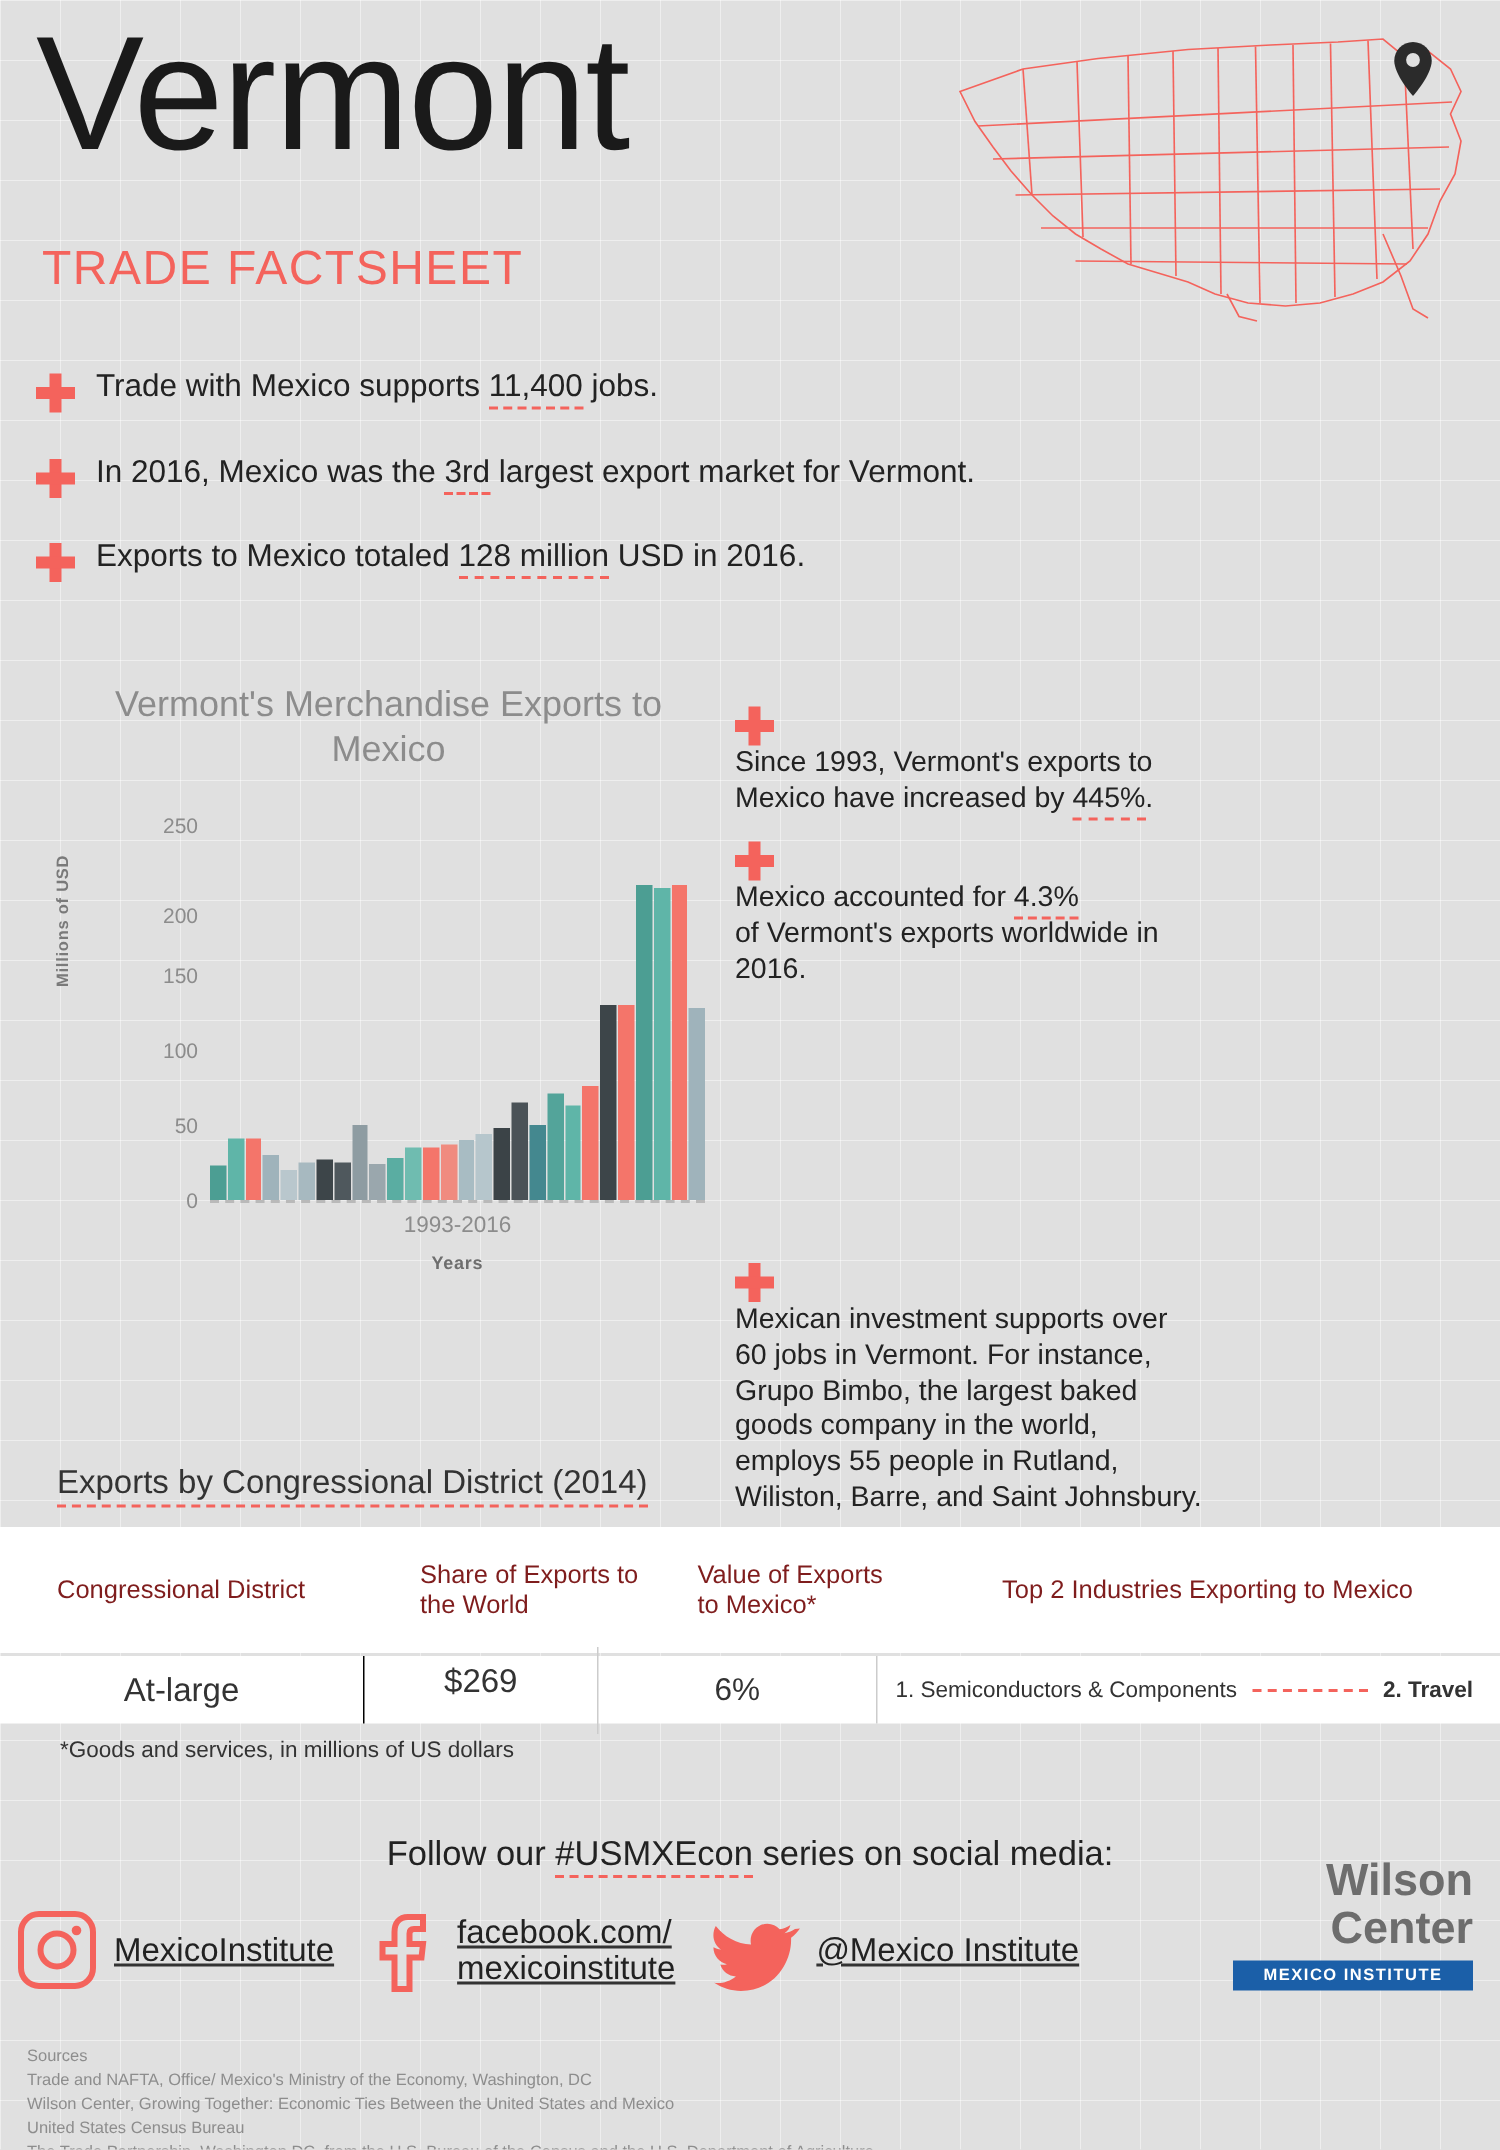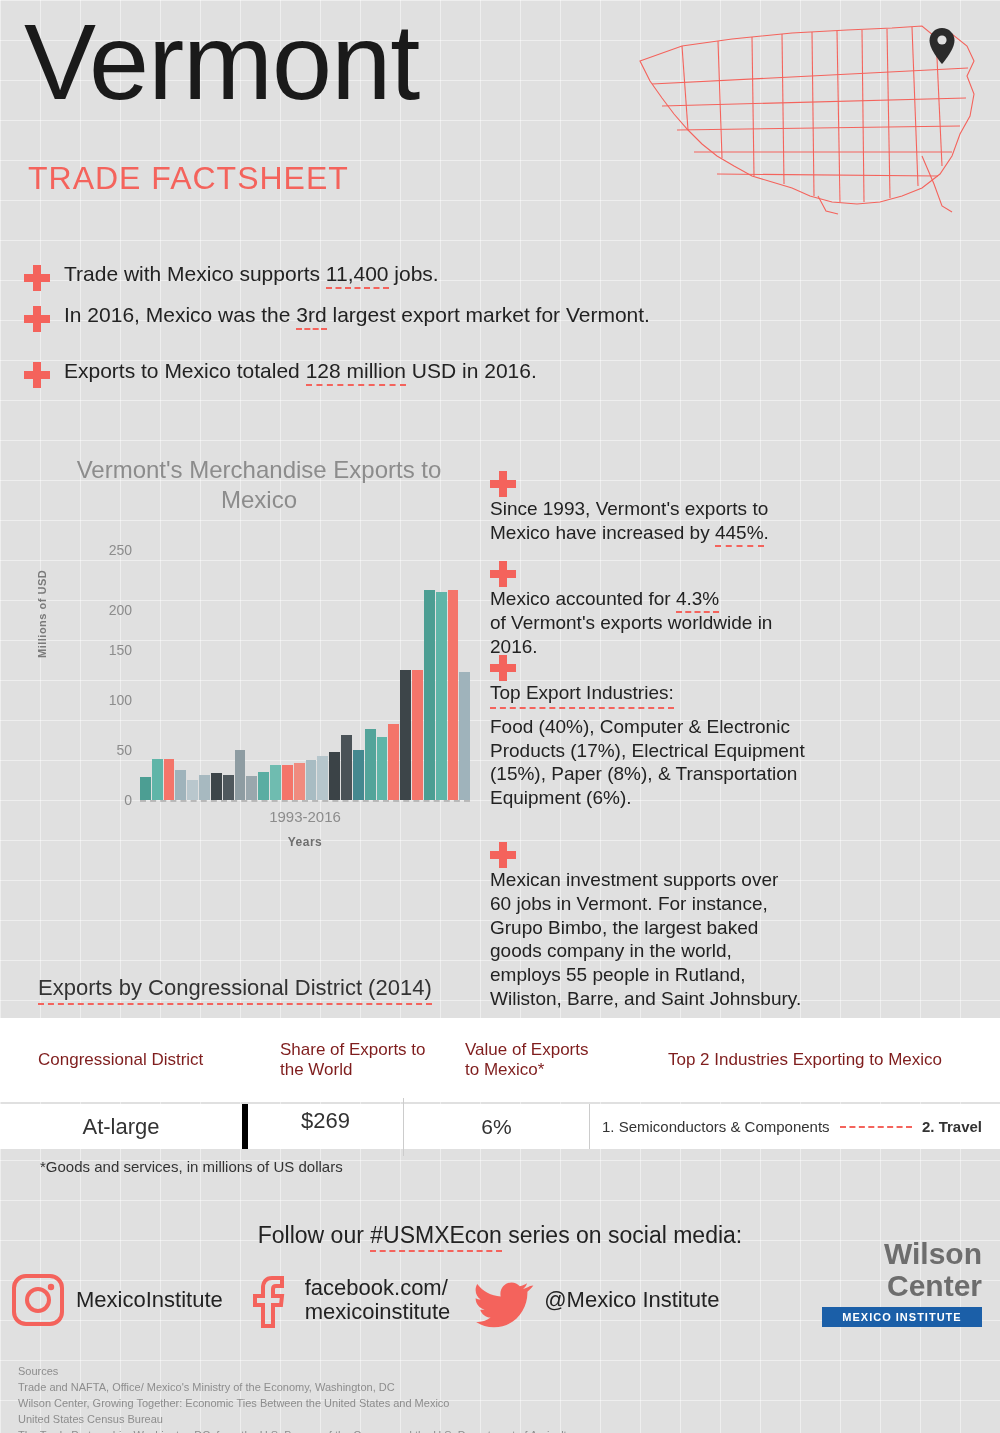--- a/index.html
+++ b/index.html
@@ -44,21 +44,21 @@
   .plus:before,.plus:after{
     content:"";position:absolute;background:#f4635c;
   }
   .plus:before{left:9px;top:0;width:8px;height:26px;}
   .plus:after{left:0;top:9px;width:26px;height:8px;}
 
   .bullet{
     display:flex;align-items:flex-start;
     font-size:21px;color:#222;
   }
-  .b1{position:absolute;left:24px;top:262px;}
+  .b1{position:absolute;left:24px;top:246px;}
   .b2{position:absolute;left:24px;top:303px;}
   .b3{position:absolute;left:24px;top:359px;}
 
   .uline{
     border-bottom:2px dashed #f4635c;
     padding-bottom:2px;
   }
 
   
   .chart-title{
@@ -114,41 +114,41 @@
   .th{padding:0 10px;line-height:1.2;}
   .th-1{width:222px;padding-left:38px;}
   .th-2{width:135px;}
   .th-3{width:165px;}
   .th-4{flex:1;text-align:center;}
   .row-band{
     position:absolute;left:0;top:1104px;width:1000px;height:45px;background:#fff;
     display:flex;align-items:center;font-size:19px;
   }
   .td{padding:0 10px;}
-  .td-1{width:222px;text-align:center;border-right:6px solid #000000;height:45px;line-height:45px;font-size:22px;}
+  .td-1{width:222px;text-align:center;border-right:1px solid #000000;height:45px;line-height:45px;font-size:22px;}
   .td-2{width:135px;text-align:center;border-right:1px solid #ccc;height:58px;line-height:45px;font-size:22px;}
   .td-3{width:165px;text-align:center;border-right:1px solid #ccc;height:45px;line-height:45px;font-size:21px;}
   .td-4{flex:1;display:flex;align-items:center;font-size:15px;padding-left:12px;}
   .ind1{line-height:1.15;}
   .dashline{flex:1;border-top:2px dashed #f4635c;margin:0 10px;}
   .ind2{padding-right:8px;font-weight:bold;}
   .footnote{
     position:absolute;left:40px;top:1158px;font-size:15px;color:#333;
   }
 
   
   .follow{
     position:absolute;left:0;top:1222px;width:1000px;text-align:center;
     font-size:23px;color:#222;
   }
   .social{
     position:absolute;left:10px;top:1265px;width:830px;height:70px;
     display:flex;align-items:center;
   }
-  .soc{display:flex;align-items:center;margin-right:22px;}
+  .soc{display:flex;align-items:center;margin-right:22px;text-decoration:underline;}
   .soc .lbl{font-size:22px;color:#222;line-height:1.1;margin-left:10px;}
   .logo{
     position:absolute;right:18px;top:1238px;width:160px;text-align:right;
   }
   .logo .l1{font-size:30px;font-weight:bold;color:#6d6d6d;line-height:1.05;}
   .logo .l2{
     margin-top:6px;background:#1b5fa8;color:#fff;font-size:11px;
     letter-spacing:1px;padding:4px 6px;text-align:center;font-weight:bold;
   }
 
@@ -283,30 +283,20 @@
     <span class="plus"></span>
     <div class="txt">
       <div>
         <span>Mexico accounted for </span><span class="uline">4.3%</span>
       </div>
       <div>of Vermont's exports worldwide in</div>
       <div>2016.</div>
     </div>
   </div>
 
-  <div class="fact f3">
-    <span class="plus"></span>
-    <div class="txt">
-      <div class="fact-head uline" style="display:inline-block;margin-bottom:6px;">Top Export Industries:</div>
-      <div>Food (40%), Computer &amp; Electronic</div>
-      <div>Products (17%), Electrical Equipment</div>
-      <div>(15%), Paper (8%), &amp; Transportation</div>
-      <div>Equipment (6%).</div>
-    </div>
-  </div>
 
   <div class="fact f4">
     <span class="plus"></span>
     <div class="txt">
       <div>Mexican investment supports over</div>
       <div>60 jobs in Vermont. For instance,</div>
       <div>Grupo Bimbo, the largest baked</div>
       <div>goods company in the world,</div>
       <div>employs 55 people in Rutland,</div>
       <div>Wiliston, Barre, and Saint Johnsbury.</div>

